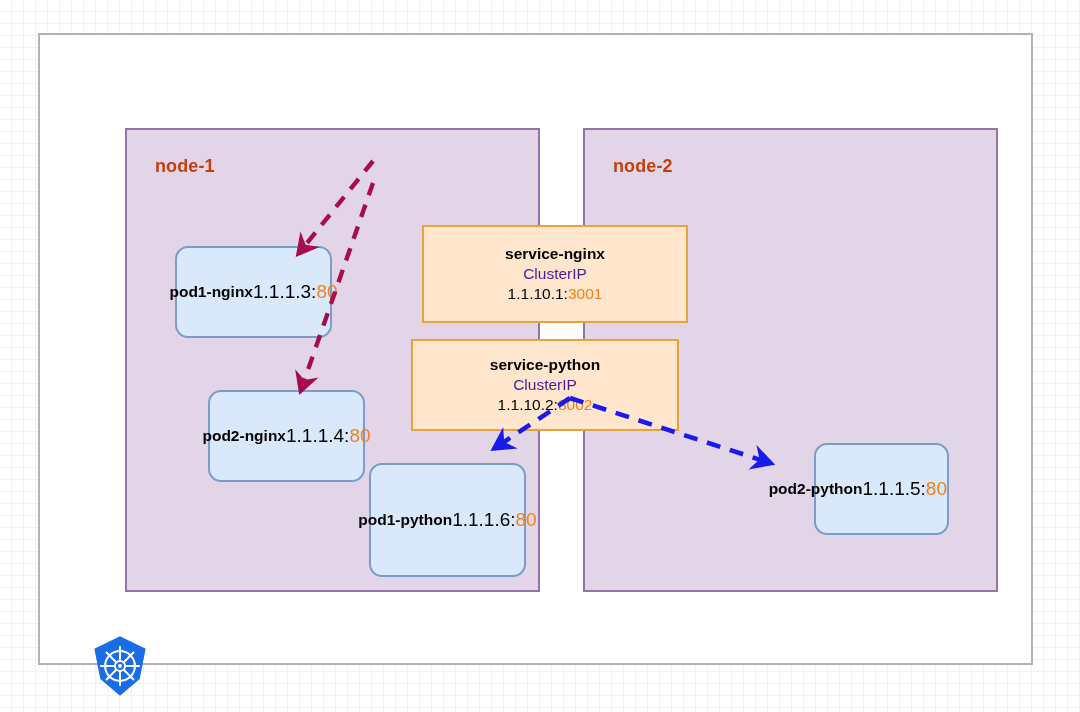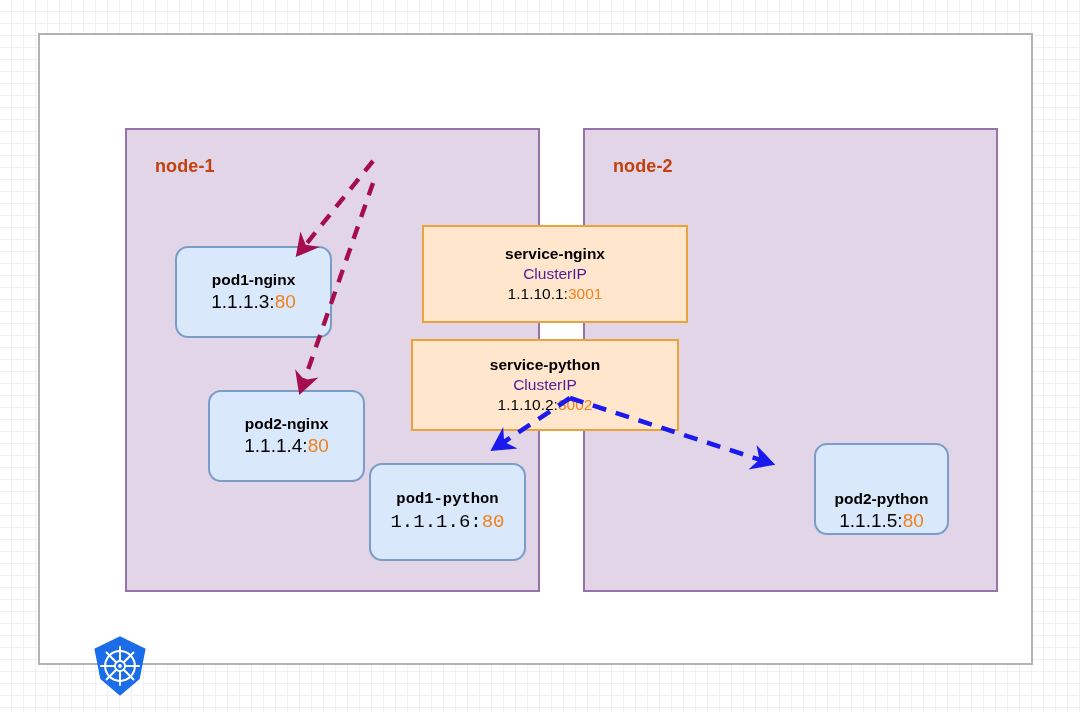--- a/index.html
+++ b/index.html
@@ -67,21 +67,21 @@
   }
 
   
   .pod-box {
     position: absolute;
     background: #dae8fc;
     border: 2px solid #7a9cc6;
     border-radius: 13px;
     box-sizing: border-box;
     display: flex;
-    flex-direction: column;
+    flex-direction: row;
     align-items: center;
     justify-content: center;
     z-index: 5;
   }
   .pod-name {
     font-size: 15.5px;
     font-weight: bold;
     color: #000000;
     line-height: 1.28;
     white-space: nowrap;
@@ -89,21 +89,21 @@
   .pod-addr {
     font-size: 19px;
     color: #000000;
     line-height: 1.28;
     white-space: nowrap;
   }
   .port { color: #f2801b; }
 
   #pod1-nginx   { left: 135px; top: 211px; width: 157px; height: 92px; }
   #pod2-nginx   { left: 135px; top: 355px; width: 157px; height: 92px; margin-left: 33px; }
-  #pod1-python  { left: 329px; top: 428px; width: 157px; height: 98px; font-family: Liberation Mono, monospace; }
+  #pod1-python  { left: 329px; top: 428px; width: 157px; height: 114px; }
   #pod2-python  { left: 774px; top: 408px; width: 135px; height: 92px; justify-content: flex-end; }
 
   
   .service-box {
     position: absolute;
     background: #ffe6cc;
     border: 2px solid #e8a33d;
     box-sizing: border-box;
     display: flex;
     flex-direction: column;

